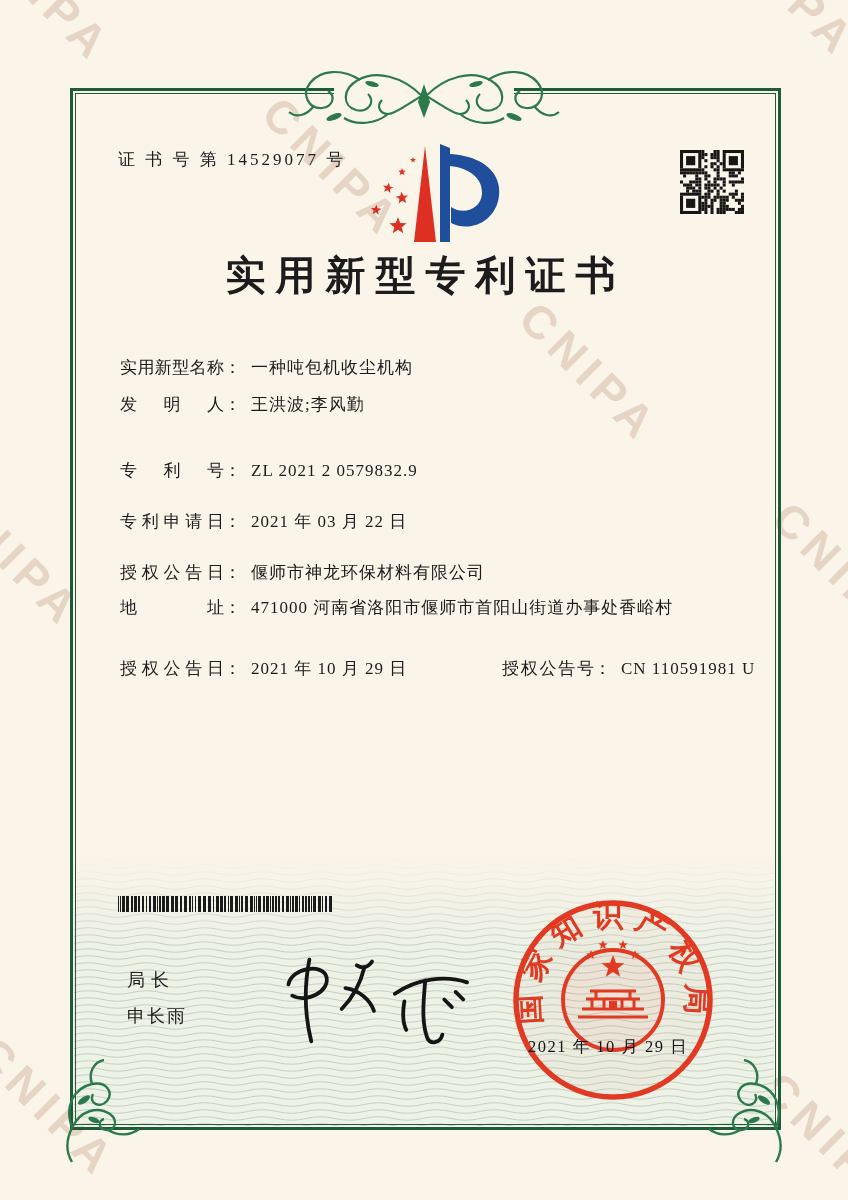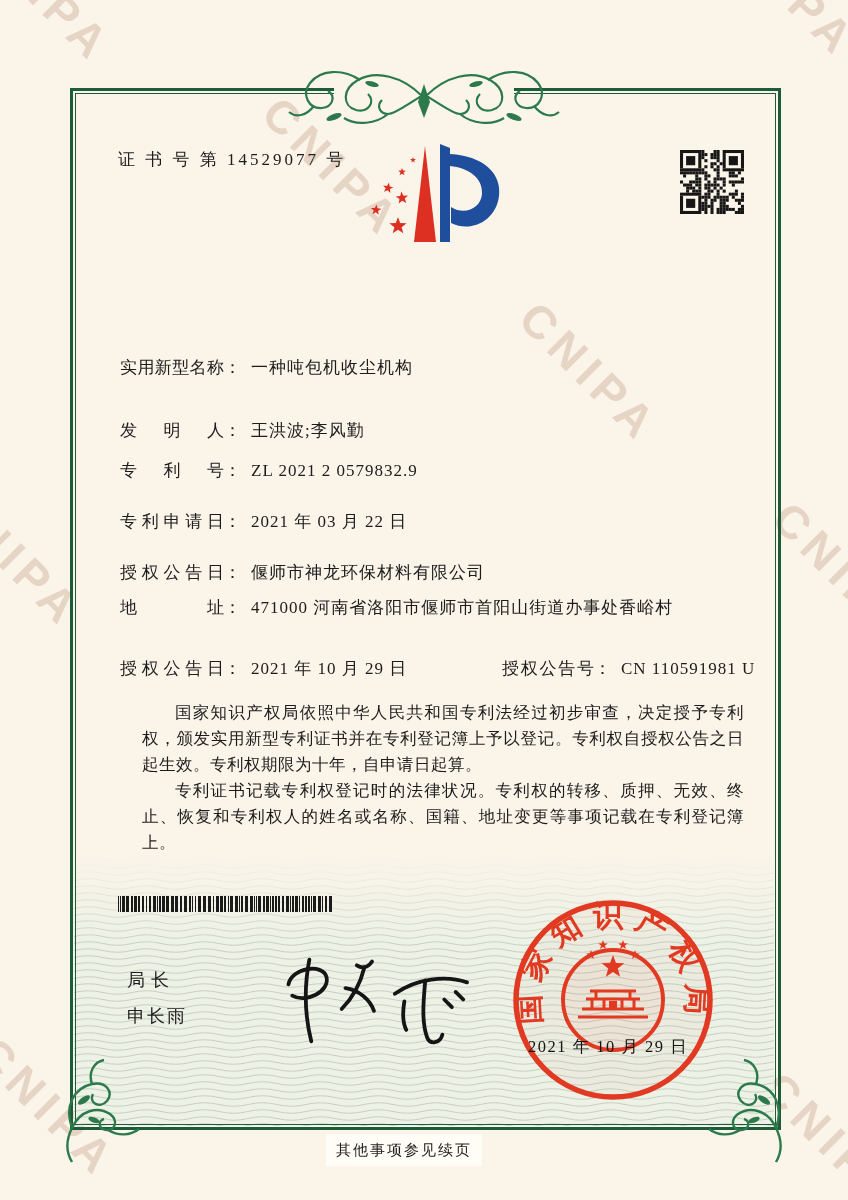--- a/index.html
+++ b/index.html
@@ -298,26 +298,27 @@
       <rect x="24" y="60" width="3" height="3" fill="#161616"></rect>
       <rect x="30" y="60" width="3" height="3" fill="#161616"></rect>
       <rect x="36" y="60" width="3" height="3" fill="#161616"></rect>
       <rect x="39" y="60" width="3" height="3" fill="#161616"></rect>
       <rect x="42" y="60" width="3" height="3" fill="#161616"></rect>
       <rect x="54" y="60" width="3" height="3" fill="#161616"></rect>
       <rect x="57" y="60" width="3" height="3" fill="#161616"></rect>
       <rect x="60" y="60" width="3" height="3" fill="#161616"></rect>
     </svg>
 
+  <div class="title">实用新型专利证书</div>
 
   <div class="fields">
     <div class="frow" style="top:0px">
       <span class="flabel">实用新型名称</span><span class="fcolon">：</span><span class="fvalue">一种吨包机收尘机构</span>
     </div>
-    <div class="frow" style="top:63px">
+    <div class="frow" style="top:37px">
       <span class="flabel">发明人</span><span class="fcolon">：</span><span class="fvalue">王洪波;李风勤</span>
     </div>
     <div class="frow" style="top:103px">
       <span class="flabel">专利号</span><span class="fcolon">：</span><span class="fvalue">ZL 2021 2 0579832.9</span>
     </div>
     <div class="frow" style="top:154px">
       <span class="flabel">专利申请日</span><span class="fcolon">：</span><span class="fvalue">2021 年 03 月 22 日</span>
     </div>
     <div class="frow" style="top:205px">
       <span class="flabel">授权公告日</span><span class="fcolon">：</span><span class="fvalue">偃师市神龙环保材料有限公司</span>
@@ -326,24 +327,20 @@
       <span class="flabel">地址</span><span class="fcolon">：</span><span class="fvalue">471000 河南省洛阳市偃师市首阳山街道办事处香峪村</span>
     </div>
     <div class="frow" style="top:301px">
       <span class="flabel">授权公告日</span><span class="fcolon">：</span><span class="fvalue">2021 年 10 月 29 日</span>
     </div>
     <div class="frow2" style="top:301px">
       <span class="flabel2">授权公告号</span><span class="fcolon">：</span><span class="fvalue">CN 110591981 U</span>
     </div>
   </div>
 
-  <div class="paras">
-    <p>国家知识产权局依照中华人民共和国专利法经过初步审查，决定授予专利权，颁发实用新型专利证书并在专利登记簿上予以登记。专利权自授权公告之日起生效。专利权期限为十年，自申请日起算。</p>
-    <p>专利证书记载专利权登记时的法律状况。专利权的转移、质押、无效、终止、恢复和专利权人的姓名或名称、国籍、地址变更等事项记载在专利登记簿上。</p>
-  </div>
 
   <div id="barcode" class="barcode"><span style="display:inline-block;width:1px;height:16px;background:#1a1a1a;margin-right:1px"></span><span style="display:inline-block;width:1px;height:16px;background:#1a1a1a;margin-right:1px"></span><span style="display:inline-block;width:3px;height:16px;background:#1a1a1a;margin-right:1px"></span><span style="display:inline-block;width:3px;height:16px;background:#1a1a1a;margin-right:2px"></span><span style="display:inline-block;width:2px;height:16px;background:#1a1a1a;margin-right:1px"></span><span style="display:inline-block;width:3px;height:16px;background:#1a1a1a;margin-right:1px"></span><span style="display:inline-block;width:2px;height:16px;background:#1a1a1a;margin-right:2px"></span><span style="display:inline-block;width:2px;height:16px;background:#1a1a1a;margin-right:2px"></span><span style="display:inline-block;width:1px;height:16px;background:#1a1a1a;margin-right:2px"></span><span style="display:inline-block;width:2px;height:16px;background:#1a1a1a;margin-right:2px"></span><span style="display:inline-block;width:3px;height:16px;background:#1a1a1a;margin-right:1px"></span><span style="display:inline-block;width:1px;height:16px;background:#1a1a1a;margin-right:1px"></span><span style="display:inline-block;width:2px;height:16px;background:#1a1a1a;margin-right:1px"></span><span style="display:inline-block;width:3px;height:16px;background:#1a1a1a;margin-right:1px"></span><span style="display:inline-block;width:3px;height:16px;background:#1a1a1a;margin-right:2px"></span><span style="display:inline-block;width:3px;height:16px;background:#1a1a1a;margin-right:1px"></span><span style="display:inline-block;width:3px;height:16px;background:#1a1a1a;margin-right:2px"></span><span style="display:inline-block;width:2px;height:16px;background:#1a1a1a;margin-right:2px"></span><span style="display:inline-block;width:3px;height:16px;background:#1a1a1a;margin-right:2px"></span><span style="display:inline-block;width:2px;height:16px;background:#1a1a1a;margin-right:1px"></span><span style="display:inline-block;width:1px;height:16px;background:#1a1a1a;margin-right:2px"></span><span style="display:inline-block;width:1px;height:16px;background:#1a1a1a;margin-right:2px"></span><span style="display:inline-block;width:3px;height:16px;background:#1a1a1a;margin-right:2px"></span><span style="display:inline-block;width:3px;height:16px;background:#1a1a1a;margin-right:2px"></span><span style="display:inline-block;width:3px;height:16px;background:#1a1a1a;margin-right:2px"></span><span style="display:inline-block;width:1px;height:16px;background:#1a1a1a;margin-right:2px"></span><span style="display:inline-block;width:3px;height:16px;background:#1a1a1a;margin-right:1px"></span><span style="display:inline-block;width:3px;height:16px;background:#1a1a1a;margin-right:1px"></span><span style="display:inline-block;width:2px;height:16px;background:#1a1a1a;margin-right:2px"></span><span style="display:inline-block;width:1px;height:16px;background:#1a1a1a;margin-right:1px"></span><span style="display:inline-block;width:3px;height:16px;background:#1a1a1a;margin-right:2px"></span><span style="display:inline-block;width:3px;height:16px;background:#1a1a1a;margin-right:1px"></span><span style="display:inline-block;width:1px;height:16px;background:#1a1a1a;margin-right:1px"></span><span style="display:inline-block;width:2px;height:16px;background:#1a1a1a;margin-right:2px"></span><span style="display:inline-block;width:3px;height:16px;background:#1a1a1a;margin-right:2px"></span><span style="display:inline-block;width:3px;height:16px;background:#1a1a1a;margin-right:1px"></span><span style="display:inline-block;width:1px;height:16px;background:#1a1a1a;margin-right:1px"></span><span style="display:inline-block;width:1px;height:16px;background:#1a1a1a;margin-right:1px"></span><span style="display:inline-block;width:3px;height:16px;background:#1a1a1a;margin-right:2px"></span><span style="display:inline-block;width:2px;height:16px;background:#1a1a1a;margin-right:1px"></span><span style="display:inline-block;width:3px;height:16px;background:#1a1a1a;margin-right:1px"></span><span style="display:inline-block;width:1px;height:16px;background:#1a1a1a;margin-right:1px"></span><span style="display:inline-block;width:2px;height:16px;background:#1a1a1a;margin-right:1px"></span><span style="display:inline-block;width:2px;height:16px;background:#1a1a1a;margin-right:1px"></span><span style="display:inline-block;width:2px;height:16px;background:#1a1a1a;margin-right:2px"></span><span style="display:inline-block;width:2px;height:16px;background:#1a1a1a;margin-right:2px"></span><span style="display:inline-block;width:3px;height:16px;background:#1a1a1a;margin-right:1px"></span><span style="display:inline-block;width:1px;height:16px;background:#1a1a1a;margin-right:1px"></span><span style="display:inline-block;width:2px;height:16px;background:#1a1a1a;margin-right:1px"></span><span style="display:inline-block;width:3px;height:16px;background:#1a1a1a;margin-right:1px"></span><span style="display:inline-block;width:1px;height:16px;background:#1a1a1a;margin-right:2px"></span><span style="display:inline-block;width:2px;height:16px;background:#1a1a1a;margin-right:1px"></span><span style="display:inline-block;width:2px;height:16px;background:#1a1a1a;margin-right:1px"></span><span style="display:inline-block;width:2px;height:16px;background:#1a1a1a;margin-right:1px"></span><span style="display:inline-block;width:1px;height:16px;background:#1a1a1a;margin-right:1px"></span><span style="display:inline-block;width:3px;height:16px;background:#1a1a1a;margin-right:2px"></span><span style="display:inline-block;width:3px;height:16px;background:#1a1a1a;margin-right:1px"></span><span style="display:inline-block;width:1px;height:16px;background:#1a1a1a;margin-right:2px"></span><span style="display:inline-block;width:2px;height:16px;background:#1a1a1a;margin-right:2px"></span><span style="display:inline-block;width:3px;height:16px;background:#1a1a1a;margin-right:1px"></span></div>
 
   <div class="director-title">局长</div>
   <div class="director-name">申长雨</div>
 
   <svg class="sig" width="255" height="95" viewBox="0 0 230 100">
     <g stroke="#151515" stroke-width="4" fill="none" stroke-linecap="round">
       <path d="M38,8 C33,34 32,62 40,94"></path>
       <path d="M16,34 C20,16 52,12 56,26 C60,42 34,54 20,46"></path>
@@ -379,15 +376,14 @@
         <path d="M78,104 L132,104"></path>
         <path d="M84,104 L84,114 M96,104 L96,114 M114,104 L114,114 M126,104 L126,114"></path>
         <path d="M74,114 L136,114"></path>
         <path d="M70,122 L140,122"></path>
       </g>
       <rect x="101" y="106" width="8" height="8" fill="#e23a22"></rect>
     </g>
   </svg>
   <div class="seal-date">2021 年 10 月 29 日</div>
 
-  <div class="contbox">其他事项参见续页</div>
 
 </div>
 
 </body></html>

